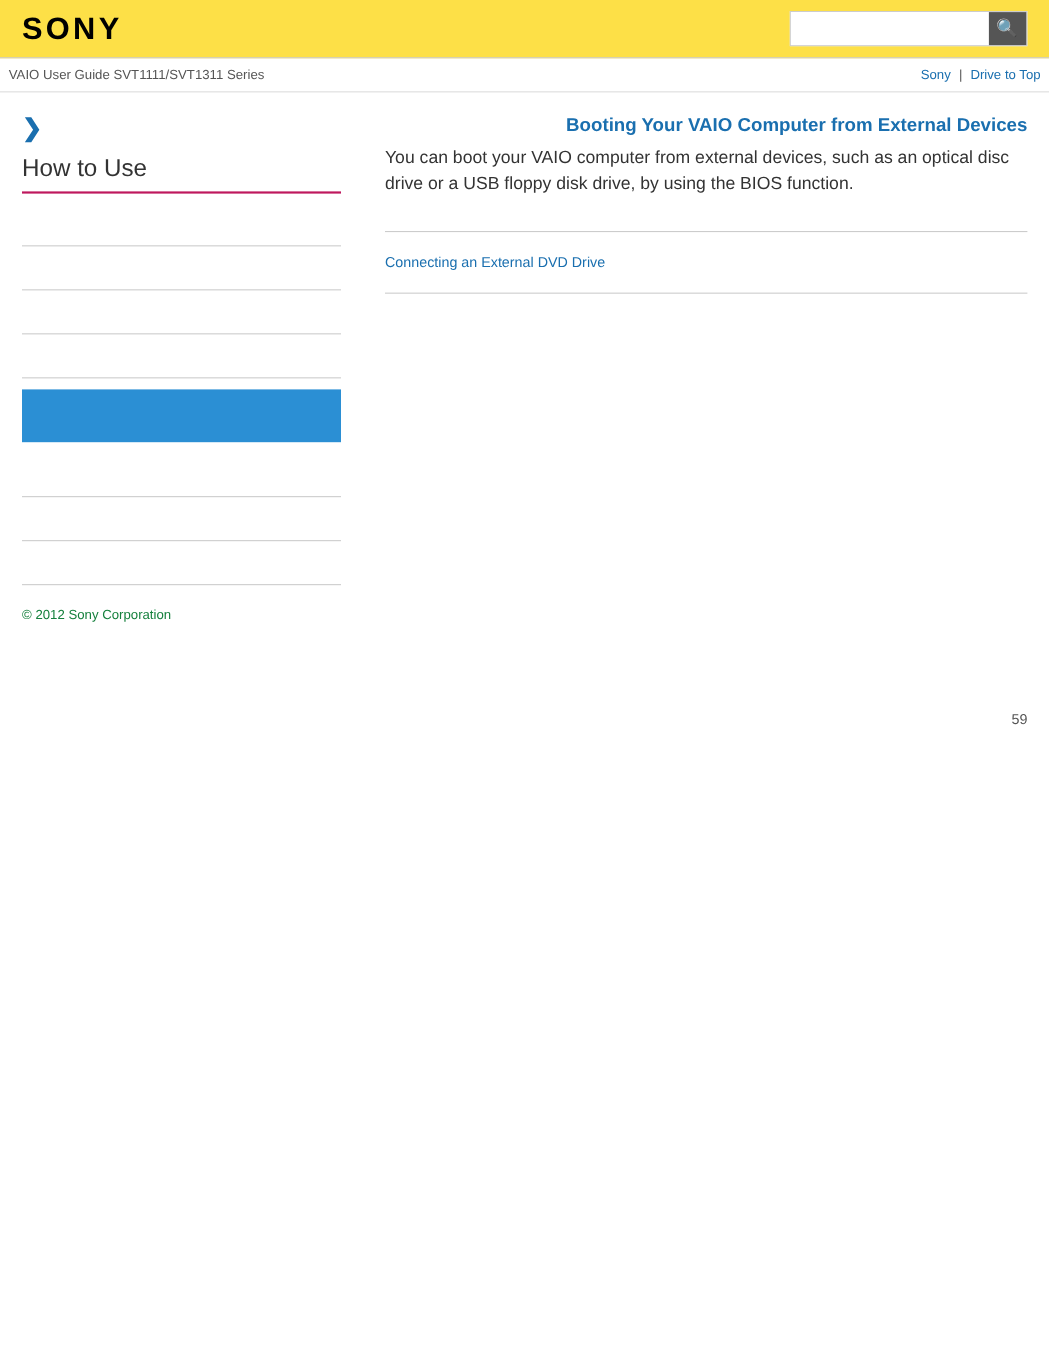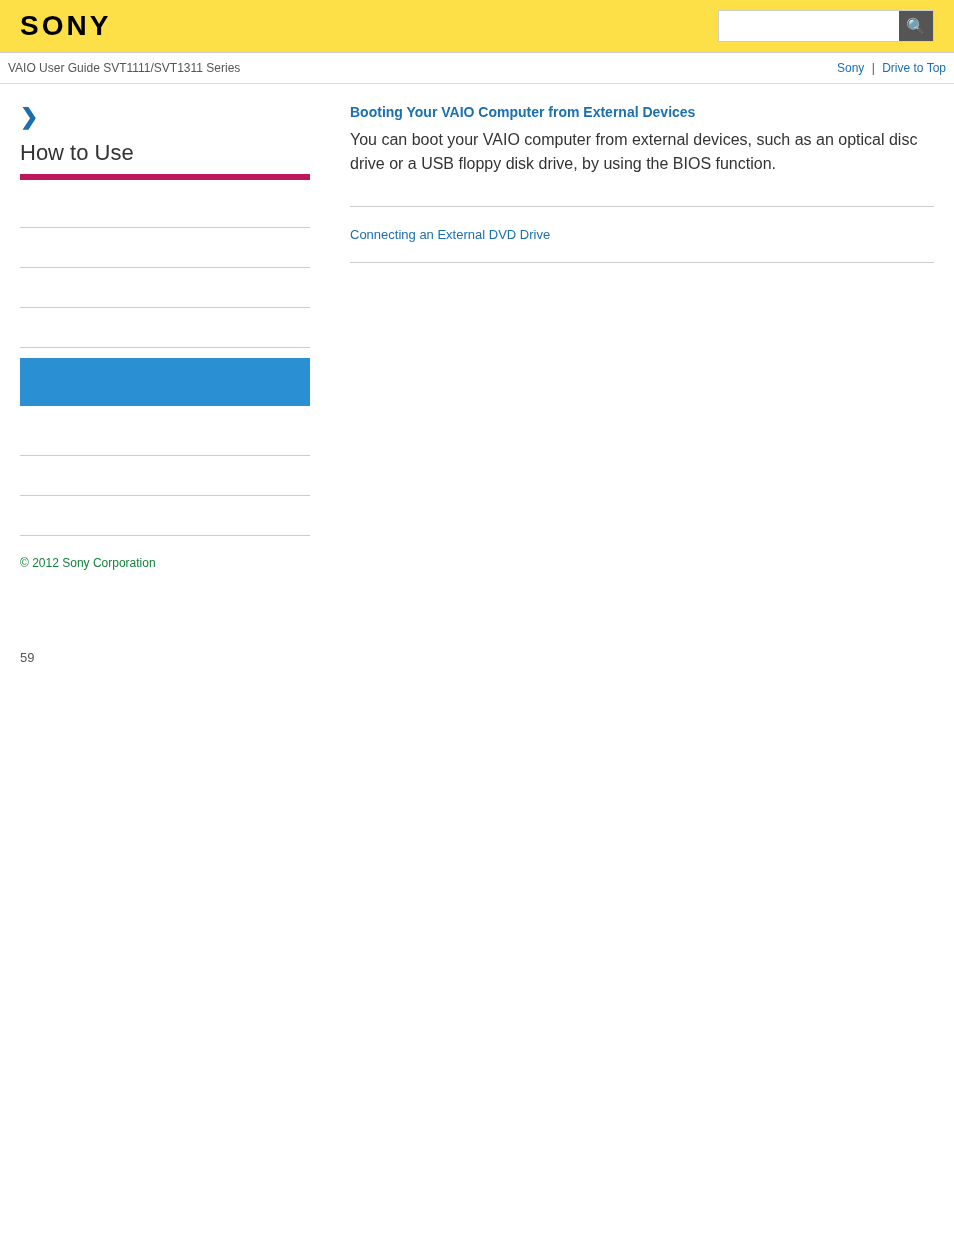--- a/index.html
+++ b/index.html
@@ -112,21 +112,21 @@
       margin-bottom: 10px;
       display: block;
     }
 
     .sidebar-title {
       font-size: 22px;
       font-weight: normal;
       color: #333;
       margin-bottom: 8px;
       padding-bottom: 8px;
-      border-bottom: 6px solid #be185d;
+      border-bottom: 2px solid #be185d;
     }
 
     .sidebar-item {
       height: 40px;
       border-bottom: 1px solid #ccc;
       display: flex;
       align-items: center;
     }
 
     .sidebar-item-text {
@@ -167,24 +167,25 @@
       padding-left: 20px;
     }
 
     .content-section {
       margin-bottom: 30px;
     }
 
     .content-link {
       color: #1a6faf;
       text-decoration: none;
-      font-size: 14px;
+      font-size: 17px;
       font-weight: bold;
       display: block;
       margin-bottom: 8px;
+      text-align: right;
     }
 
     .content-description {
       font-size: 16px;
       color: #333;
       line-height: 1.5;
       margin-bottom: 15px;
     }
 
     .content-divider {
@@ -196,21 +197,21 @@
     .content-link-simple {
       color: #1a6faf;
       text-decoration: none;
       font-size: 13px;
       display: block;
       margin-bottom: 8px;
     }
 
     
     .page-number {
-      text-align: left;
+      text-align: right;
       color: #555;
       font-size: 13px;
       margin-top: 40px;
       padding: 20px;
     }
   </style>
 </head>
 <body>
 
 <div class="header">

